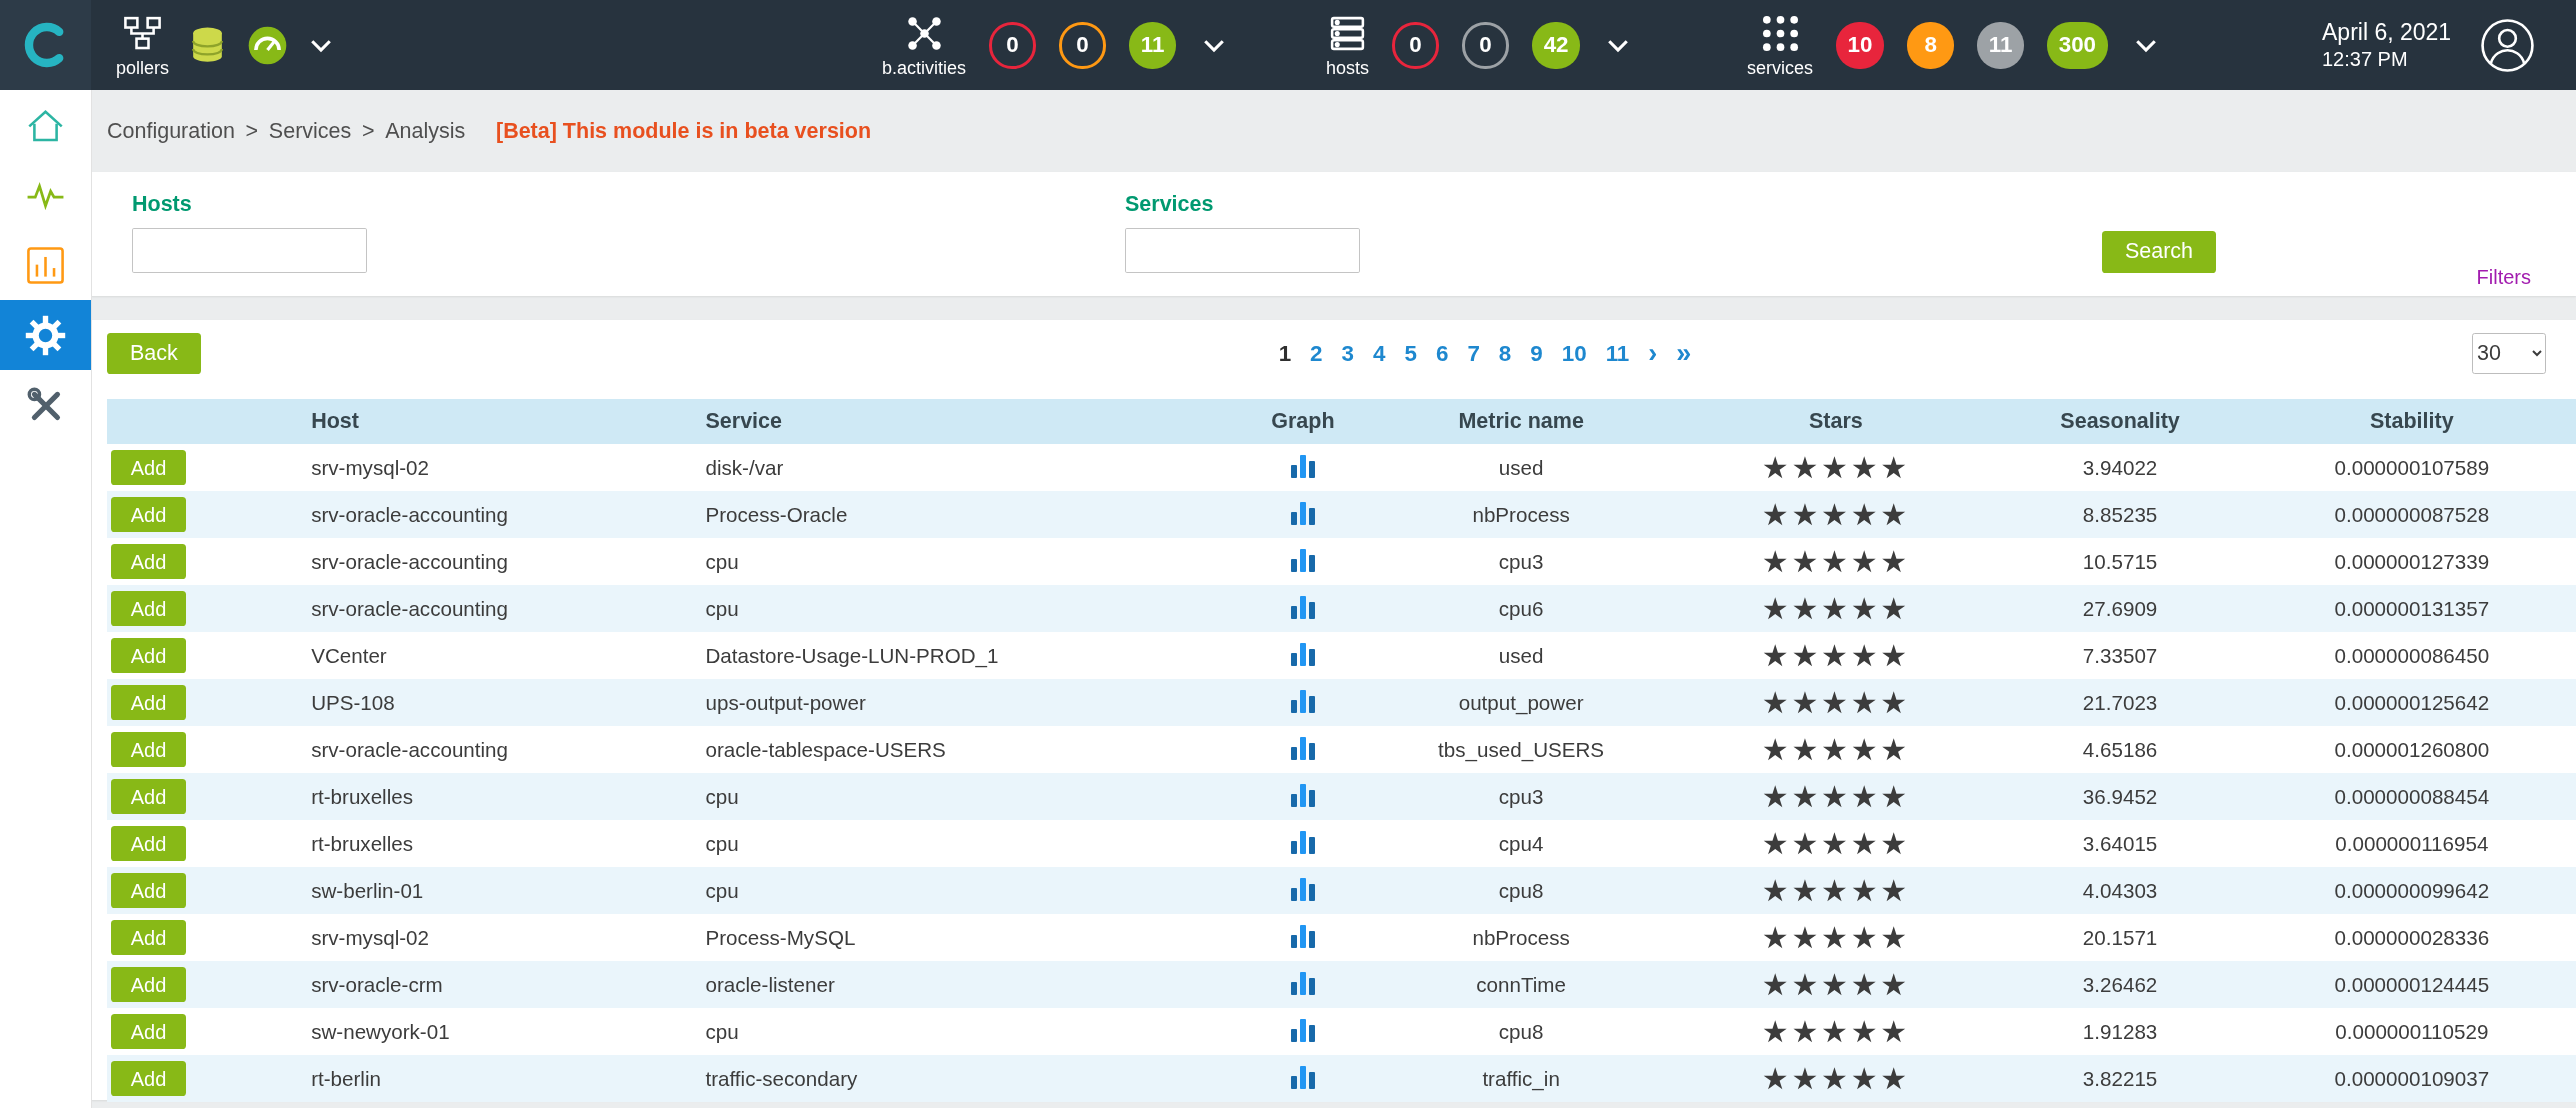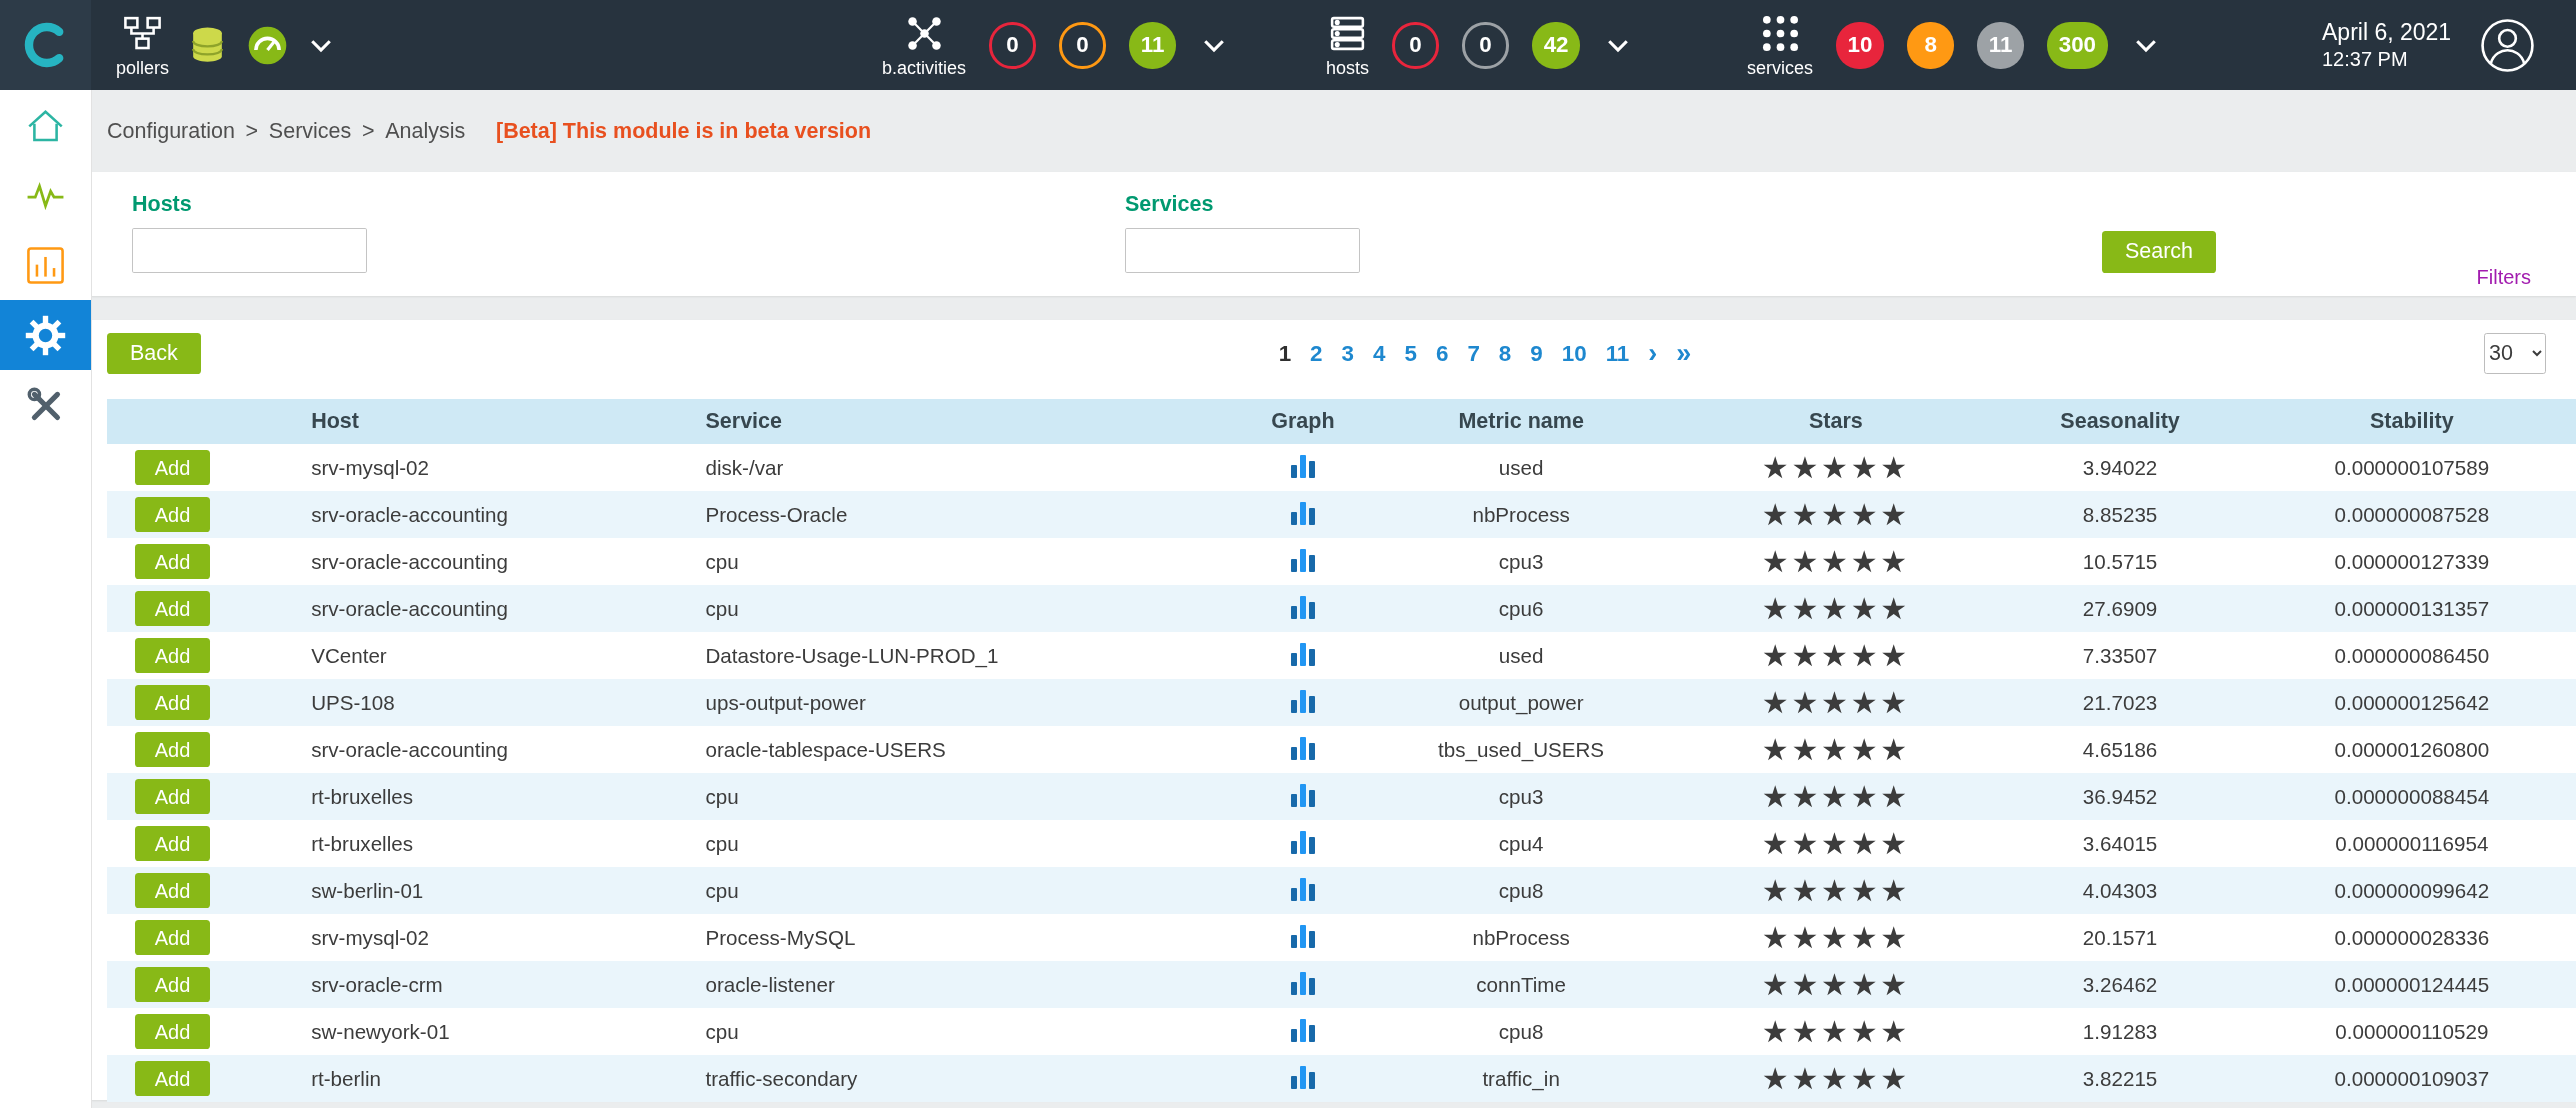--- a/index.html
+++ b/index.html
@@ -61,28 +61,28 @@
   .filters-label{position:absolute;right:45px;bottom:7.2px;color:#a21caf;font-size:20px;}
   
   .main-card{position:relative;margin-top:24px;background:#fff;height:780px;box-shadow:0 0.9px 1.8px rgba(0,0,0,.08);}
   .toolbar{position:relative;height:45px;padding-top:12.5px;}
   .back-btn{position:absolute;left:16px;top:12.5px;}
   .pagination{position:absolute;left:1394px;top:20px;transform:translateX(-50%);display:flex;align-items:center;gap:19px;font-size:22.4px;}
   .page-current{color:#2f2f2f;font-weight:bold;}
   .page-links{display:flex;align-items:center;gap:19px;}
   .page-link{color:var(--link);font-weight:bold;cursor:pointer;text-decoration:none;}
   .page-next,.page-last{color:var(--link);font-weight:bold;font-size:27px;line-height:1;cursor:pointer;text-decoration:none;}
-  .pagesize{position:absolute;right:30px;top:12.5px;width:62px;height:41px;font-size:21.5px;font-family:inherit;color:#3c3c3c;border:0.9px solid #bdbdbd;border-radius:2.7px;background:#fff;margin-left:40px;}
+  .pagesize{position:absolute;right:30px;top:12.5px;width:74px;height:41px;font-size:21.5px;font-family:inherit;color:#3c3c3c;border:0.9px solid #bdbdbd;border-radius:2.7px;background:#fff;margin-left:40px;}
   
   .data-table{border-collapse:collapse;table-layout:fixed;width:2469px;margin-left:16px;margin-top:21.5px;font-size:20.6px;}
   .data-table th{height:45px;background:#cfe9f5;color:#37474f;font-size:21.5px;font-weight:bold;text-align:center;padding:0;}
   .data-table th.al,.data-table td.al{text-align:left;}
   .data-table td{height:47px;padding:0;text-align:center;color:#3c3c3c;}
   .data-table tbody tr:nth-child(even){background:#eaf5fb;}
-  .add-btn{width:75px;padding:6.3px 0;font-size:20px;margin-left:28px;display:block;background:var(--green);}
+  .add-btn{width:75px;padding:6.3px 0;font-size:20px;margin-left:4px;display:block;background:var(--green);}
   .c-stars{color:#f5b301;font-size:30px;letter-spacing:2.7px;white-space:nowrap;}
   .graph-icon{display:inline-flex;align-items:flex-end;gap:2.7px;height:25px;cursor:pointer;}
   .graph-icon i{display:block;width:6.3px;border-radius:0.9px;}
   .graph-icon i:nth-child(1){height:12.5px;background:#1769aa;}
   .graph-icon i:nth-child(2){height:23px;background:#2196f3;}
   .graph-icon i:nth-child(3){height:17px;background:#1769aa;}
 </style>
 </head>
 <body>
 

